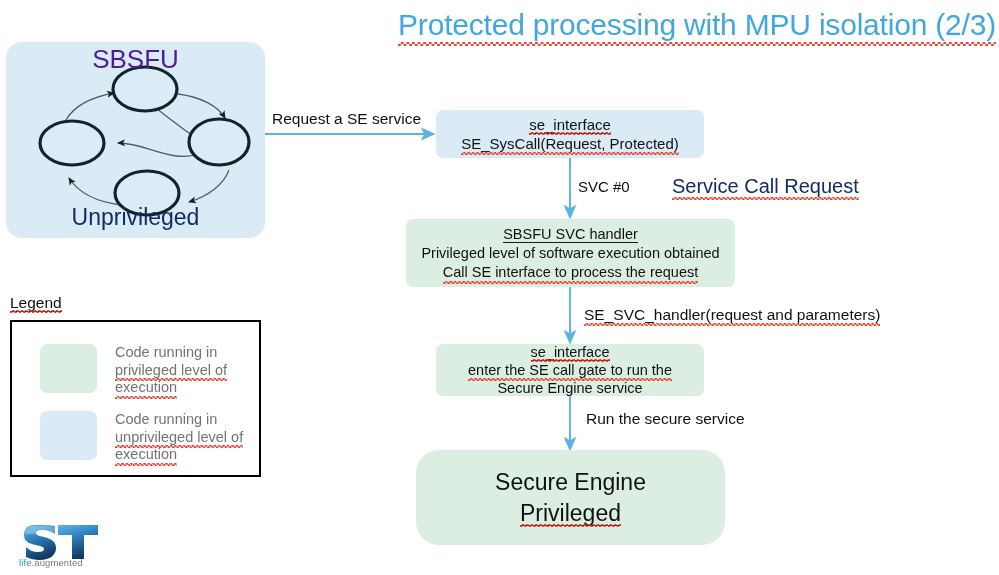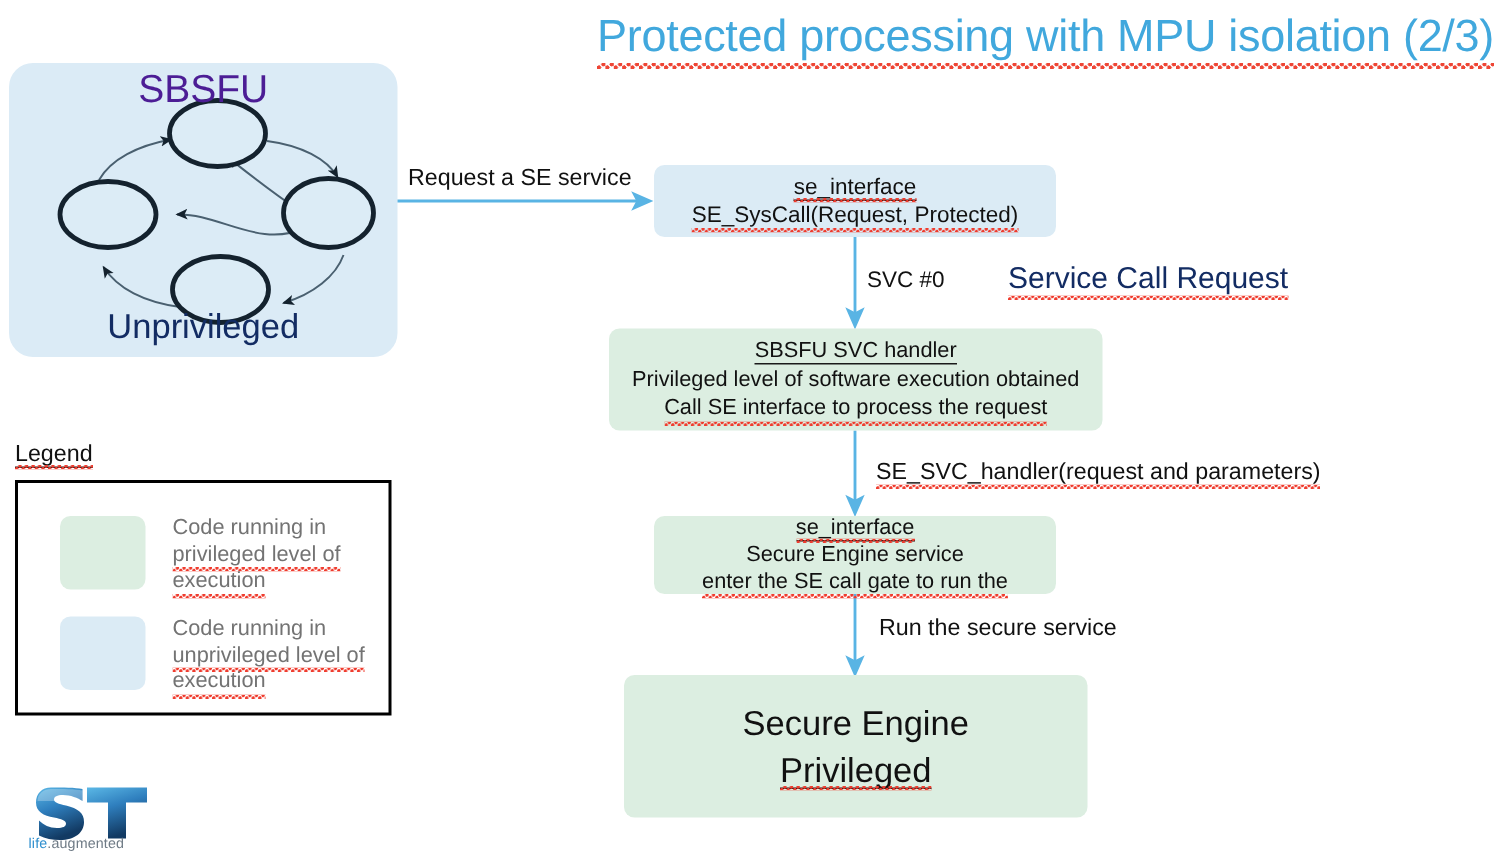--- a/index.html
+++ b/index.html
@@ -98,21 +98,21 @@
     align-items: center;
     justify-content: center;
   }
   .fbox .ln { white-space: nowrap; }
   .box-blue  { background: #dbebf5; }
   .box-green { background: #dceee1; text-align: right; }
 
   #box-se-interface-1 { left: 436px; top: 110px; width: 268px; height: 48px; font-size: 15px; line-height: 19px; }
   #box-svc-handler    { left: 406px; top: 219px; width: 329px; height: 68px; font-size: 14.5px; line-height: 19px; }
   #box-se-interface-2 { left: 436px; top: 344px; width: 268px; height: 52px; font-size: 14.5px; line-height: 18px; }
-  #box-secure-engine  { left: 416px; top: 450px; width: 309px; height: 95px; font-size: 23px; line-height: 31px; }
+  #box-secure-engine  { left: 416px; top: 450px; width: 309px; height: 95px; font-size: 23px; line-height: 31px; border-radius: 23px; }
 
   
   .alabel { color: #111111; white-space: nowrap; }
   #lbl-request       { left: 272px; top: 110px; font-size: 15.5px; }
   #lbl-svc0          { left: 578px; top: 178px; font-size: 15px; }
   #lbl-service-call  { left: 672px; top: 175px; font-size: 20px; color: #132c63; }
   #lbl-se-svc-handler{ left: 584px; top: 306px; font-size: 15.5px; }
   #lbl-run-secure    { left: 586px; top: 410px; font-size: 15.5px; }
 
   
@@ -222,22 +222,22 @@
   </div>
 
   <div id="box-svc-handler" class="abs fbox box-green">
     <div class="ln"><span class="ul">SBSFU SVC handler</span></div>
     <div class="ln">Privileged level of software execution obtained</div>
     <div class="ln"><span class="sq">Call SE interface to process the request</span></div>
   </div>
 
   <div id="box-se-interface-2" class="abs fbox box-green">
     <div class="ln"><span class="ul"><span class="sq">se_interface</span></span></div>
+    <div class="ln"><span class="sq">enter the SE call gate to run the</span></div>
     <div class="ln">Secure Engine service</div>
-    <div class="ln"><span class="sq">enter the SE call gate to run the</span></div>
   </div>
 
   <div id="box-secure-engine" class="abs fbox box-green">
     <div class="ln">Secure Engine</div>
     <div class="ln"><span class="ul"><span class="sq">Privileged</span></span></div>
   </div>
 
   <div id="lbl-request" class="abs alabel">Request a SE service</div>
   <div id="lbl-svc0" class="abs alabel">SVC #0</div>
   <div id="lbl-service-call" class="abs alabel"><span class="sq">Service Call Request</span></div>

